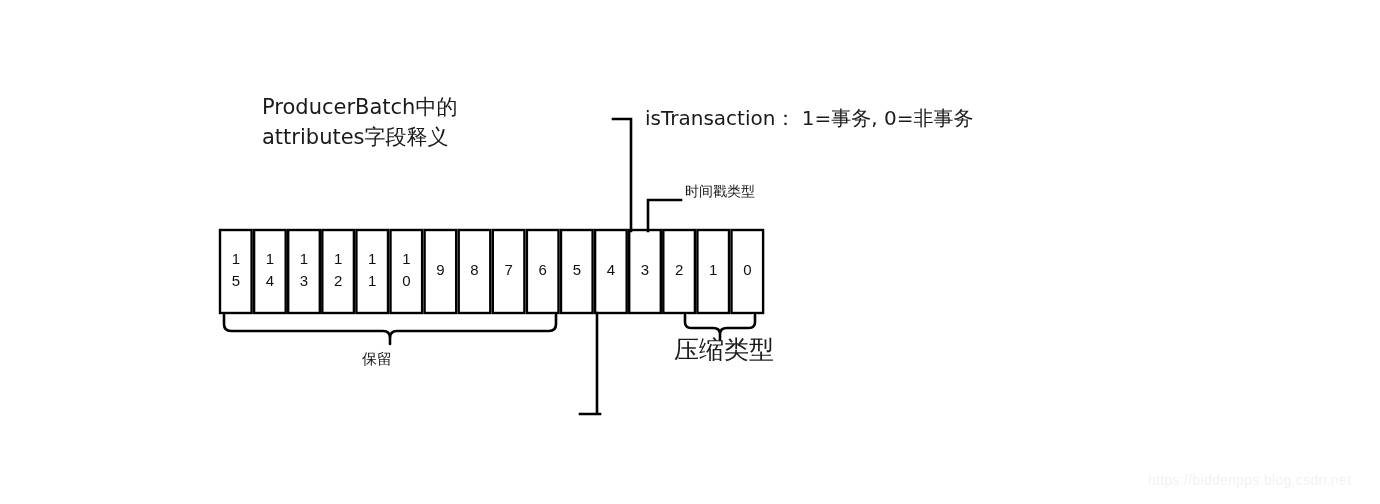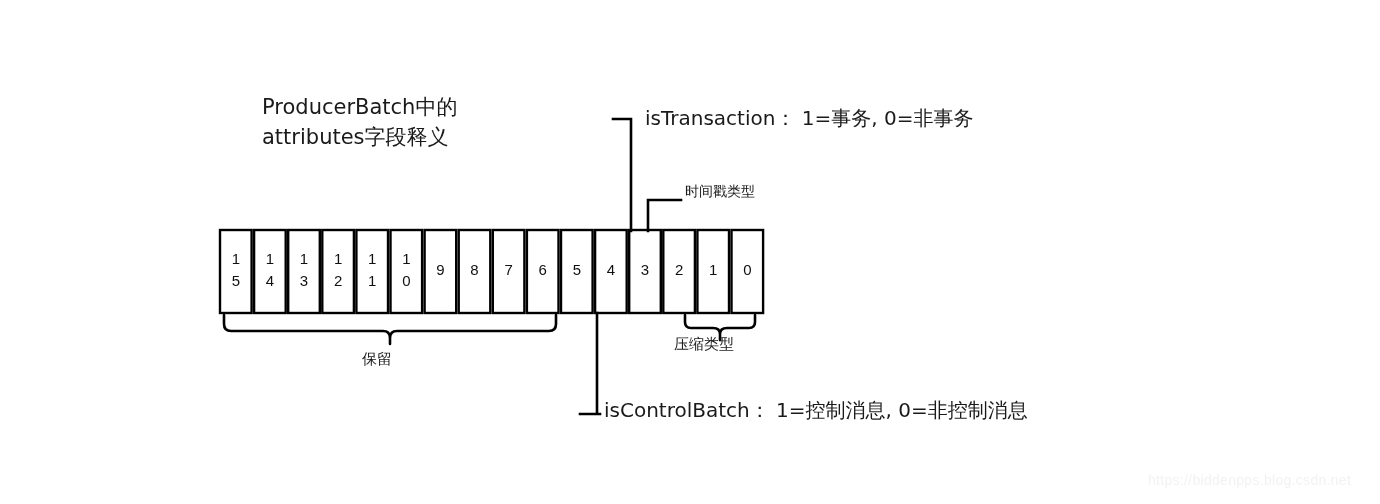--- a/index.html
+++ b/index.html
@@ -43,21 +43,21 @@
     white-space: nowrap;
     line-height: 1;
   }
   .annot-cjk {
     font-family: "DejaVu Sans", "Liberation Sans", sans-serif;
   }
   #annot-istransaction { left: 645px; top: 108px; }
   #annot-timestamp { left: 685px; top: 184px; font-size: 14px; }
   #annot-iscontrolbatch { left: 604px; top: 400px; }
   #annot-reserved { left: 362px; top: 352px; font-size: 15px; }
-  #annot-compression { left: 674px; top: 337px; font-size: 15px; }
+  #annot-compression { left: 674px; top: 337px; font-size: 25px; }
   .bit-label {
     font-size: 15px;
     fill: #111111;
     font-family: "Liberation Sans", "DejaVu Sans", sans-serif;
     text-anchor: middle;
     dominant-baseline: middle;
   }
   .bit-box {
     fill: #ffffff;
     stroke: #000000;
@@ -147,21 +147,20 @@
                L 390 338 Q 390 331 397 331 L 549 331 Q 556 331 556 324 L 556 315"></path>
       <path class="brace" d="M 685 315 L 685 322 Q 685 328 691 328 L 713 328 Q 720 328 720 334 L 720 340
                L 720 334 Q 720 328 727 328 L 749 328 Q 755 328 755 322 L 755 315"></path>
     </g>
   </svg>
 
   <div class="annot annot-cjk" id="annot-istransaction">isTransaction：  1=事务, 0=非事务</div>
 
   <div class="annot annot-cjk" id="annot-timestamp">时间戳类型</div>
 
-  <div class="annot annot-cjk" id="annot-iscontrolbatch">isControlBatch：  1=控制消息, 0=非控制消息</div>
 
   <div class="annot annot-cjk" id="annot-reserved">保留</div>
 
   <div class="annot annot-cjk" id="annot-compression">压缩类型</div>
 
   <div id="watermark">https://biddenpps.blog.csdn.net</div>
 
 </div>
 
 </body></html>

